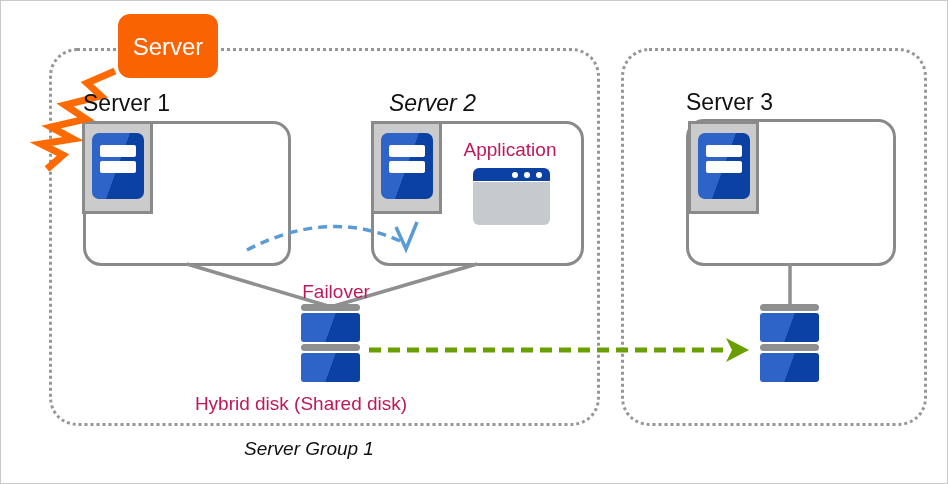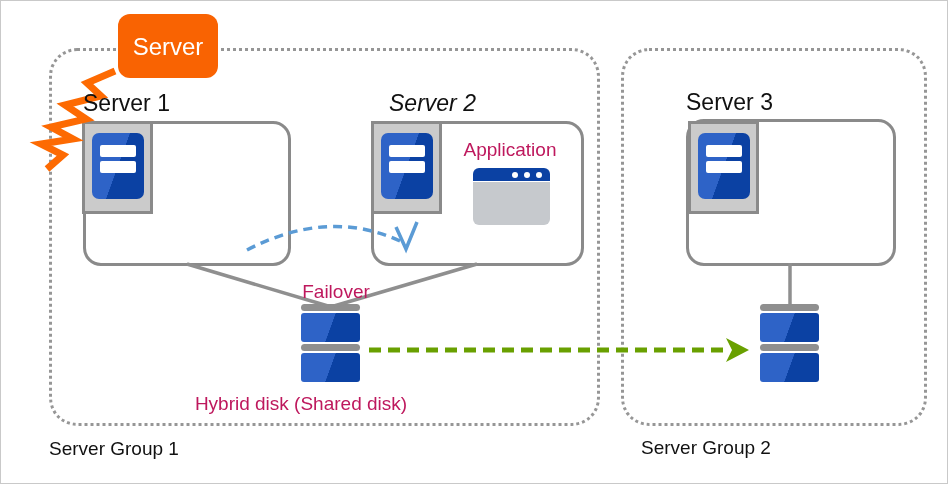--- a/index.html
+++ b/index.html
@@ -7,21 +7,21 @@
     position:relative;width:946px;height:482px;background:#ffffff;
     border:1px solid #c9c9c9;overflow:hidden;
     font-family:"Liberation Sans", sans-serif;color:#111111;
   }
   
   .group-box{
     position:absolute;border:3px dotted #969696;border-radius:28px;
     background:transparent;z-index:1;
   }
   .group-label{
-    position:absolute;font-size:19px;text-align:left;z-index:6;color:#111;
+    position:absolute;font-size:19px;text-align:center;z-index:6;color:#111;font-style:italic;
   }
   
   .server-box{
     position:absolute;background:#ffffff;border:3px solid #8a8a8a;
     border-radius:18px;z-index:2;
   }
   .server-label{
     position:absolute;font-size:23px;text-align:left;z-index:6;color:#111;
   }
   
@@ -72,21 +72,20 @@
 </style>
 </head>
 <body>
 
 <div class="canvas">
 
   <div class="group-box" style="left:48px;top:47px;width:545px;height:372px;"></div>
   <div class="group-box" style="left:620px;top:47px;width:300px;height:372px;"></div>
 
   <div class="group-label" style="left:48px;top:437px;width:520px;">Server Group 1</div>
-  <div class="group-label" style="left:640px;top:436px;width:306px;">Server Group 2</div>
 
   <div class="server-box" style="left:82px;top:120px;width:202px;height:139px;"></div>
   <div class="server-box" style="left:370px;top:120px;width:207px;height:139px;"></div>
   <div class="server-box" style="left:685px;top:118px;width:204px;height:141px;"></div>
 
   <div class="server-label" style="left:82px;top:89px;width:208px;">Server 1</div>
   <div class="server-label" style="left:388px;top:89px;width:213px;font-style:italic;">Server 2</div>
   <div class="server-label" style="left:685px;top:88px;width:210px;">Server 3</div>
 
   <div class="srv-icon" style="left:81px;top:120px;">

